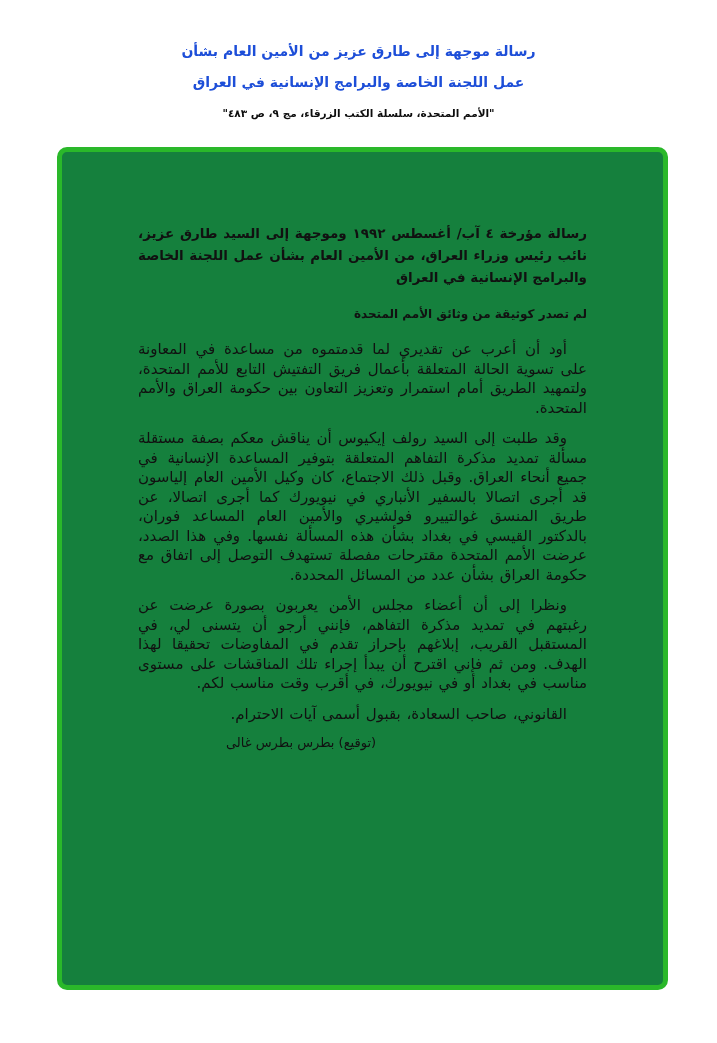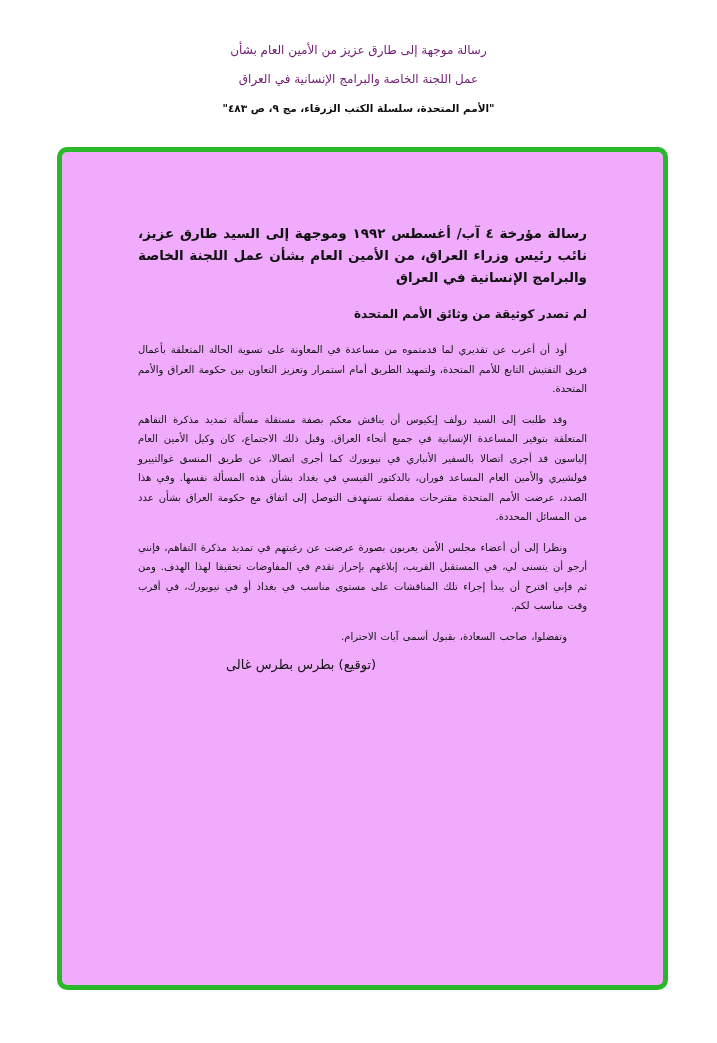--- a/index.html
+++ b/index.html
@@ -17,41 +17,41 @@
   }
   .page-header {
     position: absolute;
     top: 44px;
     left: 0;
     right: 0;
     text-align: center;
     direction: rtl;
   }
   .header-line {
-    font-size: 12px;
-    font-weight: normal;
+    font-size: 14px;
+    font-weight: bold;
     line-height: 1.1;
     margin-bottom: 16px;
-    color: #701a75;
+    color: #1d4ed8;
   }
   .header-source {
     font-size: 10.5px;
     font-weight: bold;
     color: #0d0d0d;
     margin-top: 6px;
   }
   .highlight-border {
     position: absolute;
     left: 57px;
     top: 147px;
     width: 601px;
     height: 833px;
     border: 5px solid #2ab82a;
     border-radius: 10px;
-    background: #f0abfc;
+    background: #15803d;
     box-sizing: content-box;
   }
   .letter-body {
     position: absolute;
     top: 70px;
     left: 76px;
     right: 76px;
     direction: rtl;
   }
   .letter-title {
@@ -62,21 +62,21 @@
     margin: 0 0 18px 0;
   }
   .letter-note {
     font-weight: bold;
     font-size: 12px;
     line-height: 16px;
     text-align: right;
     margin: 0 0 18px 0;
   }
   .para {
-    font-size: 10px;
+    font-size: 15px;
     line-height: 19.5px;
     text-align: justify;
     text-indent: 20px;
     margin: 0 0 11px 0;
     word-spacing: 1px;
   }
   .closing {
     text-align: right;
   }
   .signature {
@@ -97,16 +97,16 @@
   <div class="header-source">"الأمم المتحدة، سلسلة الكتب الزرقاء، مج ٩، ص ٤٨٣"</div>
 </div>
 
 <div class="highlight-border">
   <div class="letter-body">
     <div class="letter-title">رسالة مؤرخة ٤ آب/ أغسطس ١٩٩٢ وموجهة إلى السيد طارق عزيز، نائب رئيس وزراء العراق، من الأمين العام بشأن عمل اللجنة الخاصة والبرامج الإنسانية في العراق</div>
     <div class="letter-note">لم تصدر كوثيقة من وثائق الأمم المتحدة</div>
     <p class="para">أود أن أعرب عن تقديري لما قدمتموه من مساعدة في المعاونة على تسوية الحالة المتعلقة بأعمال فريق التفتيش التابع للأمم المتحدة، ولتمهيد الطريق أمام استمرار وتعزيز التعاون بين حكومة العراق والأمم المتحدة.</p>
     <p class="para">وقد طلبت إلى السيد رولف إيكيوس أن يناقش معكم بصفة مستقلة مسألة تمديد مذكرة التفاهم المتعلقة بتوفير المساعدة الإنسانية في جميع أنحاء العراق. وقبل ذلك الاجتماع، كان وكيل الأمين العام إلياسون قد أجرى اتصالا بالسفير الأنباري في نيويورك كما أجرى اتصالا، عن طريق المنسق غوالتييرو فولشيري والأمين العام المساعد فوران، بالدكتور القيسي في بغداد بشأن هذه المسألة نفسها. وفي هذا الصدد، عرضت الأمم المتحدة مقترحات مفصلة تستهدف التوصل إلى اتفاق مع حكومة العراق بشأن عدد من المسائل المحددة.</p>
     <p class="para">ونظرا إلى أن أعضاء مجلس الأمن يعربون بصورة عرضت عن رغبتهم في تمديد مذكرة التفاهم، فإنني أرجو أن يتسنى لي، في المستقبل القريب، إبلاغهم بإحراز تقدم في المفاوضات تحقيقا لهذا الهدف. ومن ثم فإني اقترح أن يبدأ إجراء تلك المناقشات على مستوى مناسب في بغداد أو في نيويورك، في أقرب وقت مناسب لكم.</p>
-    <p class="para closing">وتفضلوا، صاحب السعادة، بقبول أسمى آيات الاحترام.</p>
+    <p class="para closing">القانوني، صاحب السعادة، بقبول أسمى آيات الاحترام.</p>
     <p class="signature">(توقيع) بطرس بطرس غالى</p>
   </div>
 </div>
 
 </body></html>

